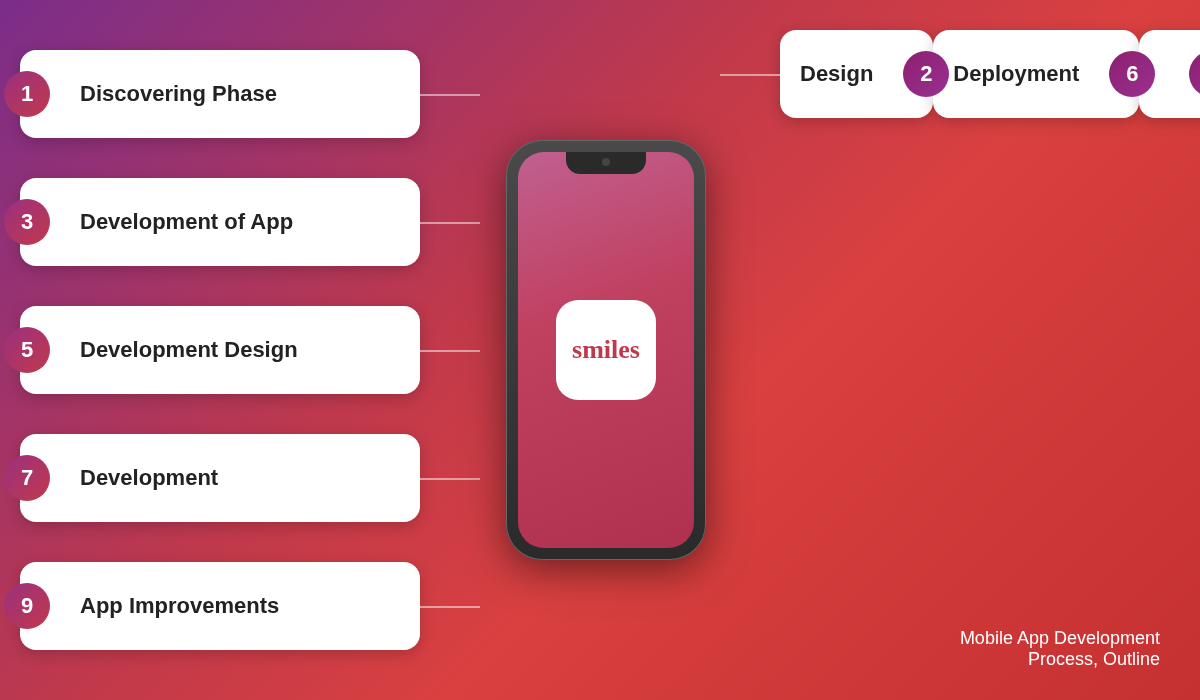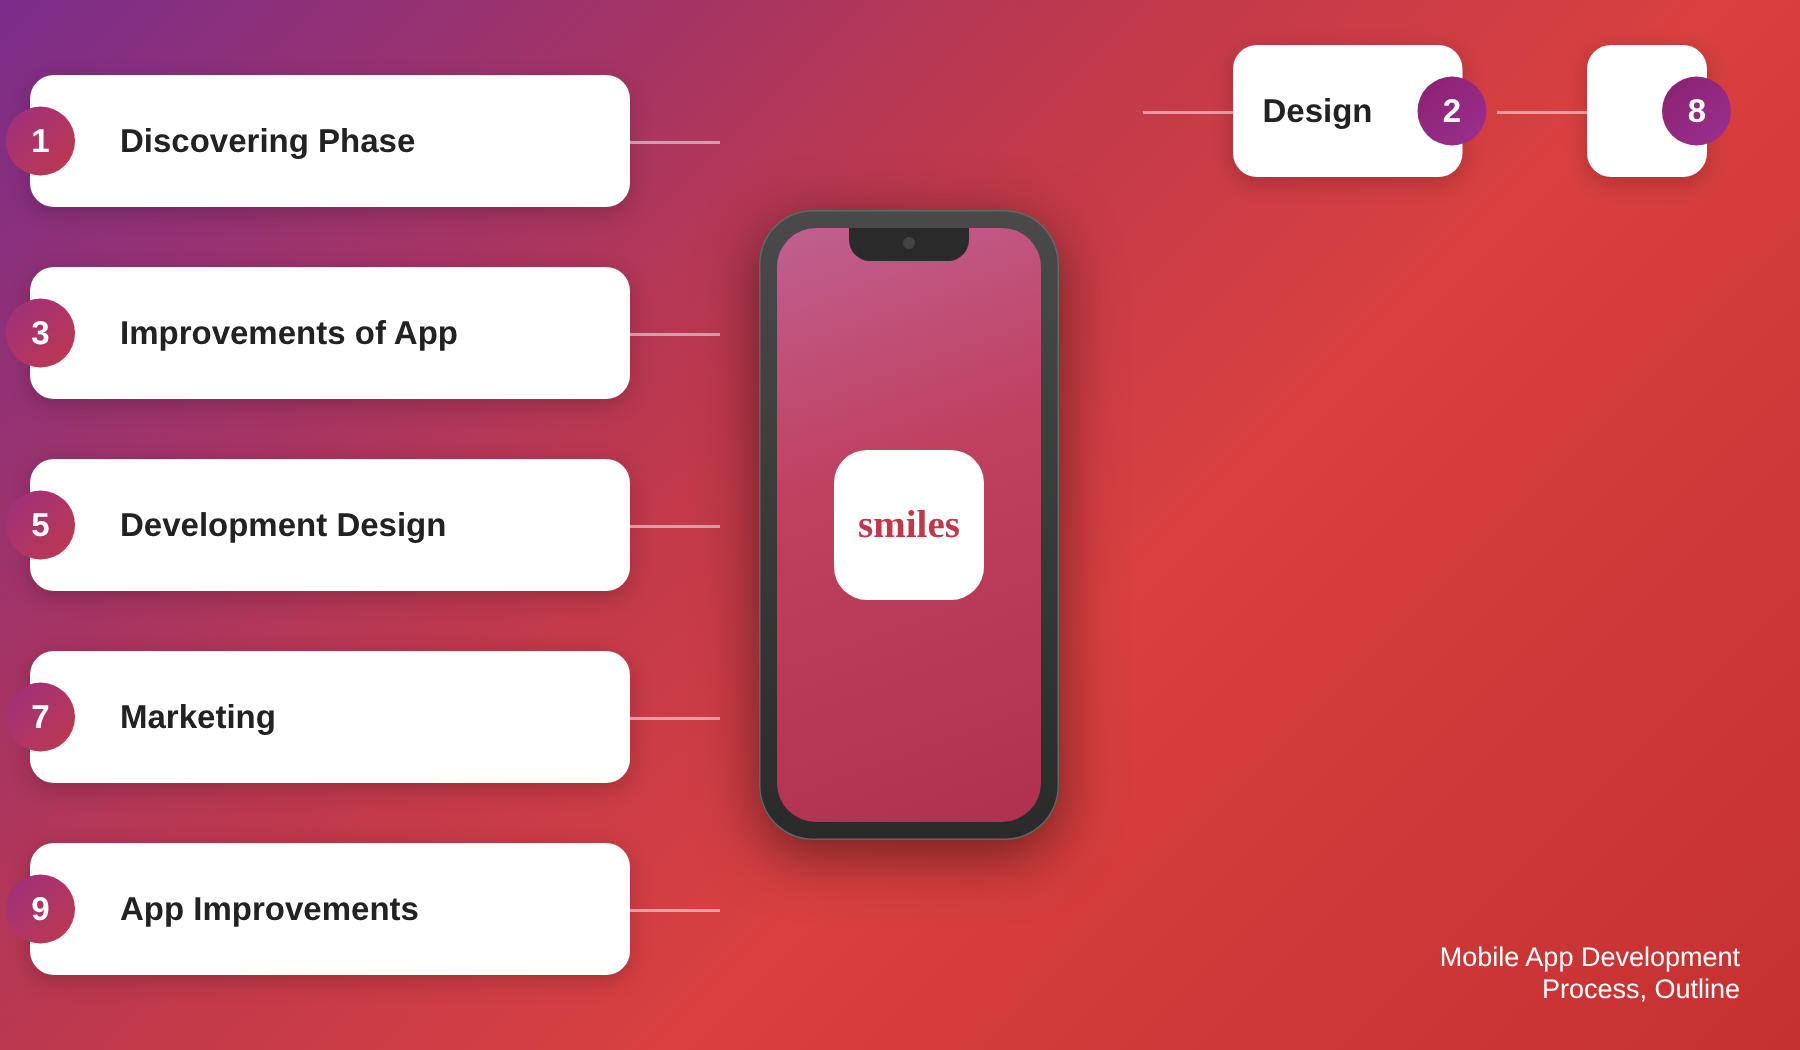--- a/index.html
+++ b/index.html
@@ -225,40 +225,44 @@
 
 <div class="container">
 
   <div class="cards-left">
   <div class="card card-left">
       <div class="badge badge-odd">1</div>
       <span class="card-label">Discovering Phase</span>
     </div>
       <div class="card card-left">
       <div class="badge badge-odd">3</div>
-      <span class="card-label">Improvements of App</span>
+      <span class="card-label">Development of App</span>
     </div>
       <div class="card card-left">
       <div class="badge badge-odd">5</div>
       <span class="card-label">Development Design</span>
     </div>
       <div class="card card-left">
       <div class="badge badge-odd">7</div>
-      <span class="card-label">Marketing</span>
+      <span class="card-label">Development</span>
     </div>
       <div class="card card-left">
       <div class="badge badge-odd">9</div>
       <span class="card-label">App Improvements</span>
     </div>
     </div>
 
   <div class="cards-right">
   <div class="card card-right">
       <span class="card-label">Design</span>
       <div class="badge badge-even">2</div>
+    </div>
+      <div class="card card-right">
+      <span class="card-label">Deployment</span>
+      <div class="badge badge-even">6</div>
     </div>
       <div class="card card-right">
       <div class="badge badge-even">8</div>
     </div>
     </div>
 
   <div class="phone-wrapper">
     <div class="phone">
       <div class="phone-screen">
         <div class="phone-notch"></div>

